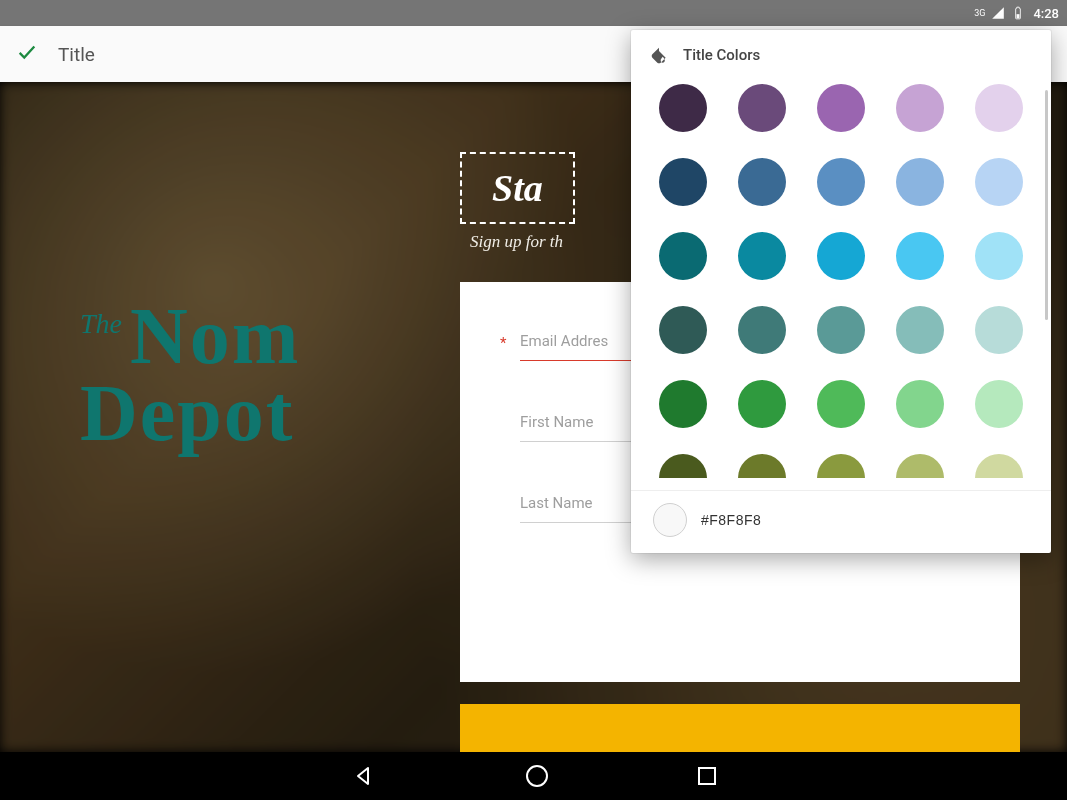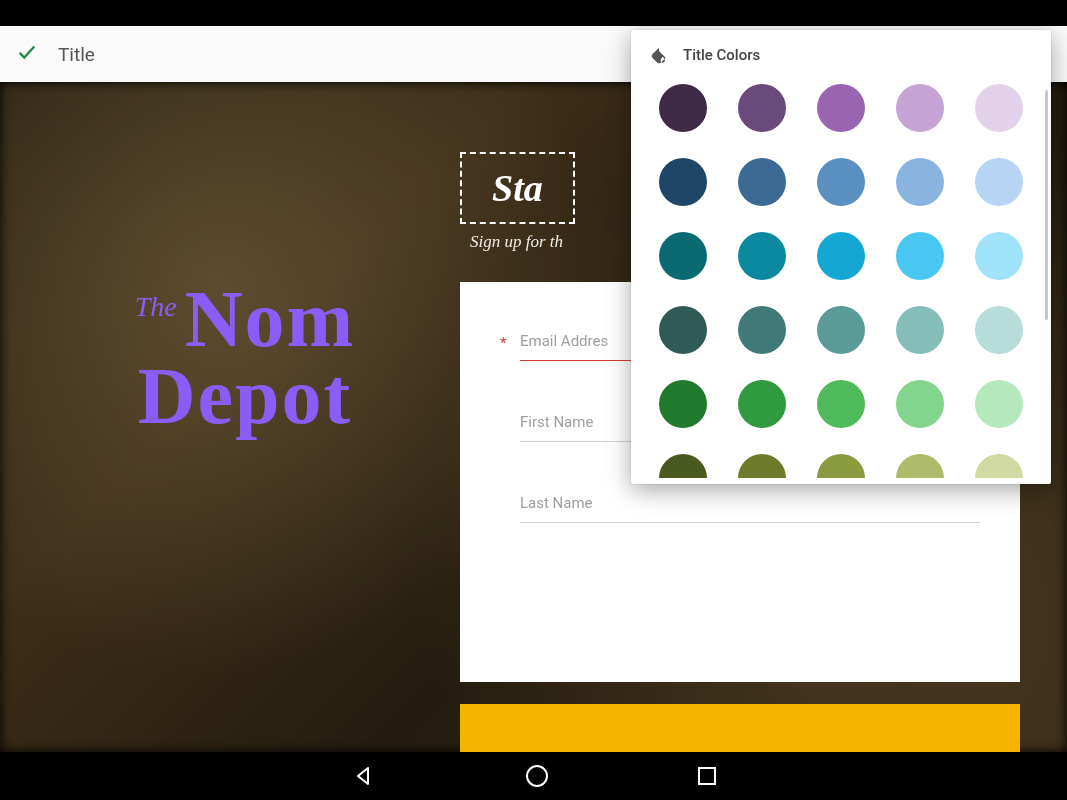--- a/index.html
+++ b/index.html
@@ -21,21 +21,21 @@
   .canvas { position:absolute; top:82px; left:0; right:0; bottom:48px; overflow:hidden; }
   .bg { position:absolute; inset:0;
     background:
       radial-gradient(circle at 20% 30%, rgba(255,220,150,.35), transparent 40%),
       radial-gradient(circle at 80% 70%, rgba(255,200,120,.25), transparent 45%),
       linear-gradient(135deg, #3a2d1a 0%, #5a4226 30%, #2e2416 60%, #4d3a22 100%);
     filter: blur(6px) brightness(.9);
   }
   .bg::after{content:"";position:absolute;inset:0;background:rgba(30,22,10,.35);}
 
-  .brand { position:absolute; left:80px; top:199px; color:#8b5cf6; text-align:center; width:330px;}
+  .brand { position:absolute; left:80px; top:216px; color:#0f766e; text-align:left; width:330px;}
   .brand .the{ font-family: Georgia, serif; font-size:28px; font-style:italic; display:inline-block; transform:translateY(-30px); margin-right:8px;}
   .brand .big{ font-family: Georgia, 'Times New Roman', serif; font-size:80px; font-weight:700; letter-spacing:2px; line-height:.95; display:inline-block;}
   .brand .line2{ font-family: Georgia, serif; font-size:80px; font-weight:700; letter-spacing:2px; margin-top:-6px;}
 
   .dashed-box{ position:absolute; top:70px; left:460px; padding:12px 30px; border:2px dashed #fff; color:#fff; font-family:Georgia,serif; font-style:italic; font-size:38px; font-weight:600;}
   .subtext{ position:absolute; top:150px; left:470px; color:#f0ede6; font-style:italic; font-size:17px; font-family:Georgia,serif;text-align:center;}
 
   .form-card{ position:absolute; top:200px; left:460px; width:560px; height:400px; background:#ffffff; padding:50px 40px 20px 60px; }
   .field{ position:relative; margin-bottom:52px; }
   .field .req{ color:#d83a2b; position:absolute; left:-20px; top:2px; font-size:15px;}
@@ -62,20 +62,31 @@
   .scrollbar{ position:absolute; right:3px; top:12px; width:3px; height:230px; background:#c7c7c7; border-radius:2px;}
   .hex-row{ display:flex; align-items:center; gap:14px; padding:12px 22px 10px; border-top:1px solid #eee; margin-top:12px;}
   .hex-preview{ width:34px; height:34px; border-radius:50%; border:1px solid #d0d0d0; background:#f8f8f8;}
   .hex-input{ border:none; outline:none; font-size:14px; color:#333; font-weight:500; letter-spacing:.5px;}
 </style>
 </head>
 <body>
 
 <div class="root">
 
+  <div class="statusbar">
+    <span style="font-size:9px;">3G</span>
+    <svg viewBox="0 0 24 24">
+        <path d="M2 22h20V2z"></path>
+      </svg>
+    <svg viewBox="0 0 24 24">
+        <path d="M15 4h-1V2h-4v2H9c-.6 0-1 .4-1 1v16c0 .6.4 1 1 1h6c.6 0 1-.4 1-1V5c0-.6-.4-1-1-1z" fill="none" stroke="#fff" stroke-width="1.5"></path>
+        <rect x="9.5" y="14" width="5" height="7" fill="#fff"></rect>
+      </svg>
+    <span class="clock">4:28</span>
+  </div>
 
   <div class="toolbar">
     <span class="check">
       <svg viewBox="0 0 24 24">
           <polyline points="4 13 9 18 20 6"></polyline>
         </svg>
     </span>
     <span class="title">Title</span>
   </div>
 
@@ -156,14 +167,18 @@
           <div class="swatch" style="background: rgb(130, 213, 141);"></div>
           <div class="swatch" style="background: rgb(181, 233, 189);"></div>
           <div class="swatch" style="background: rgb(74, 90, 30);"></div>
           <div class="swatch" style="background: rgb(108, 122, 42);"></div>
           <div class="swatch" style="background: rgb(138, 154, 62);"></div>
           <div class="swatch" style="background: rgb(174, 187, 106);"></div>
           <div class="swatch" style="background: rgb(208, 217, 160);"></div>
         </div>
       <div class="scrollbar"></div>
     </div>
+    <div class="hex-row">
+      <div class="hex-preview"></div>
+      <input class="hex-input" value="#F8F8F8" style="">
+    </div>
   </div>
 </div>
 
 </body></html>

